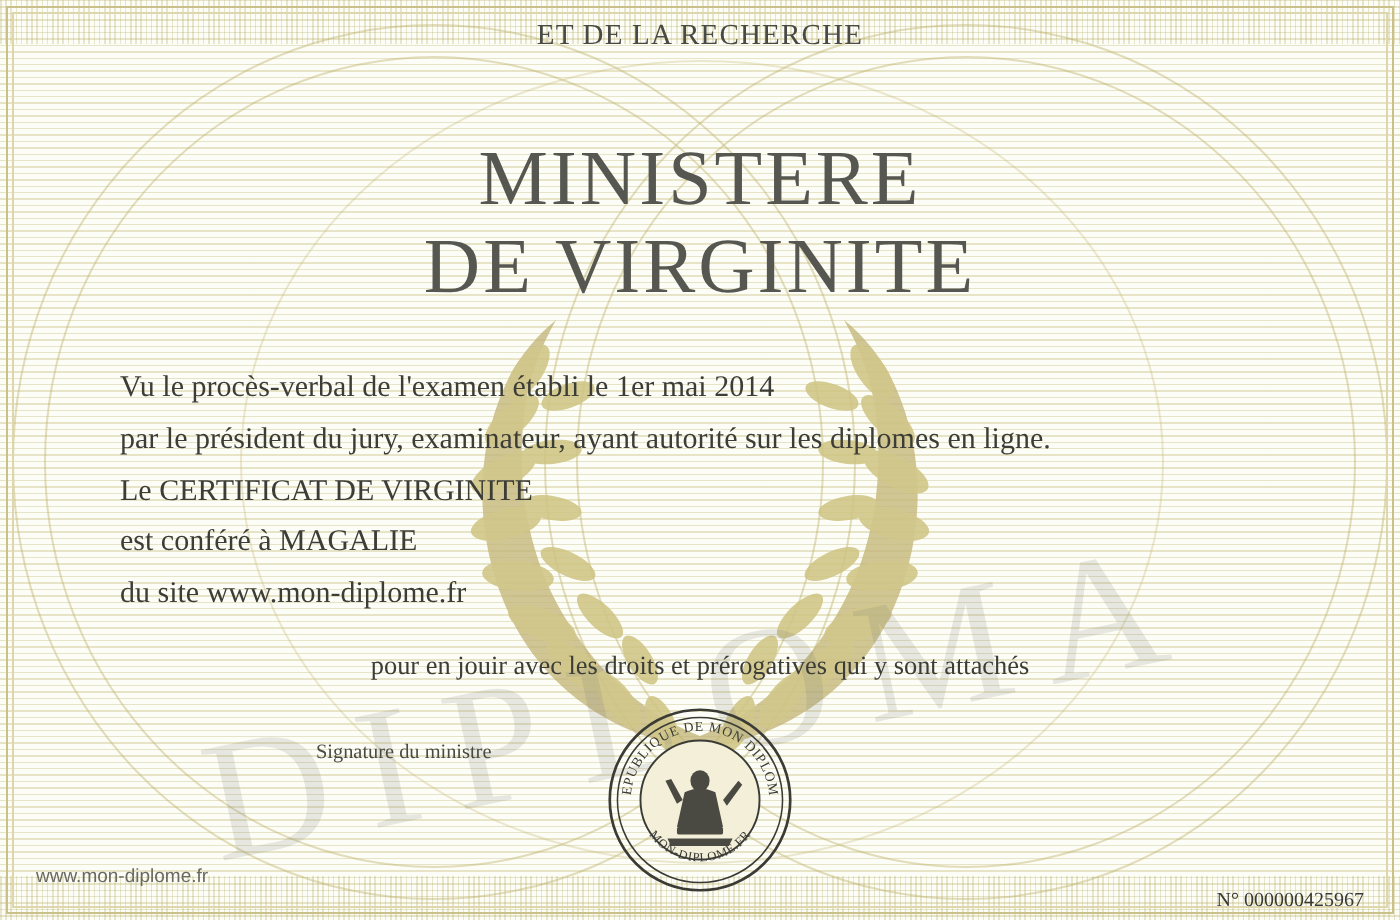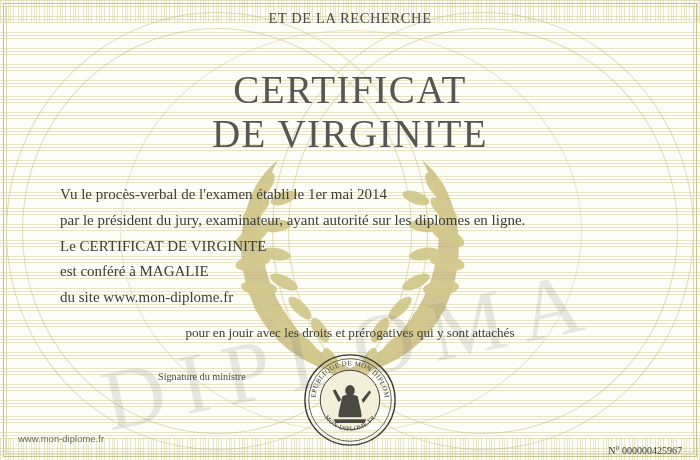--- a/index.html
+++ b/index.html
@@ -256,21 +256,21 @@
     </g>
   </svg>
 
   <div class="watermark">DIPLOMA</div>
 
   <div class="ministry">
     <span class="l2">ET DE LA RECHERCHE</span>
   </div>
 
   <div class="title">
-    <span>CERTIFICAT</span>
+    <span>MINISTERE</span>
     <span class="l2">DE VIRGINITE</span>
   </div>
 
   <div class="body-block">
     <div class="line">Vu le procès-verbal de l'examen établi le 1er mai 2014</div>
     <div class="line">par le président du jury, examinateur, ayant autorité sur les diplomes en ligne.</div>
     <div class="line">Le CERTIFICAT DE VIRGINITE</div>
     <div class="line">est conféré à MAGALIE</div>
     <div class="line">du site www.mon-diplome.fr</div>
   </div>

